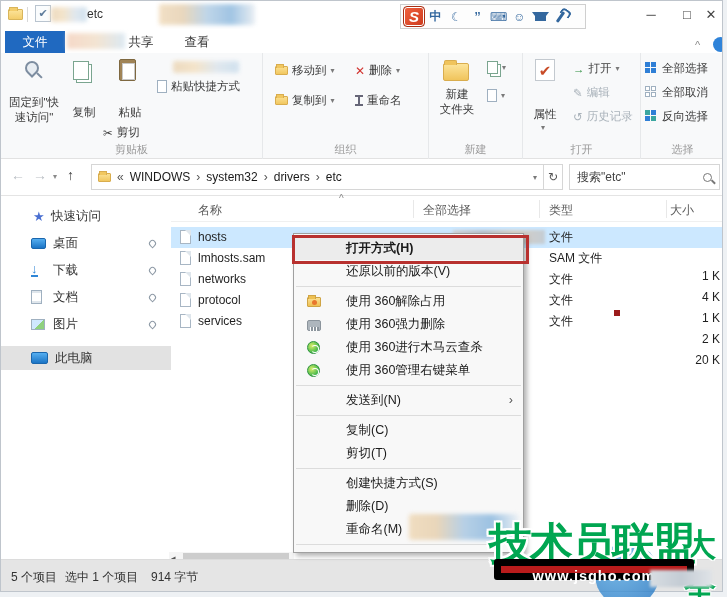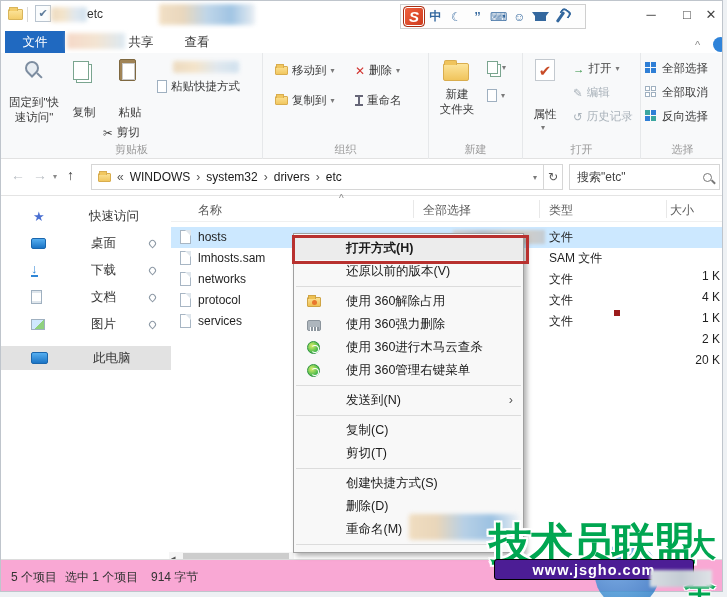--- a/index.html
+++ b/index.html
@@ -83,21 +83,21 @@
   .addr-caret { margin-left:auto; font-size:8px; color:#7a7a7a; }
   .refreshbtn { left:543px; top:5px; width:19px; height:26px; border:1px solid #d6d6d6; border-left:none; background:#fff; text-align:center; line-height:25px; color:#555; font-size:12px; }
   .searchbox { left:568px; top:5px; width:151px; height:26px; border:1px solid #d6d6d6; background:#fff; display:flex; align-items:center; padding:0 7px; color:#444; }
   .mag { margin-left:auto; position:relative; width:9px; height:9px; border:1.5px solid #777; border-radius:50%; }
   .mag:after { content:""; position:absolute; left:7px; top:7px; width:5px; height:1.5px; background:#777; transform:rotate(45deg); }
 
   
   .sidebar { position:absolute; left:0; top:195px; width:170px; bottom:32px; background:#fff; font-size:12.5px; color:#333; }
   .sb-row { position:absolute; left:0; width:170px; height:24px; display:flex; align-items:center; }
   .sb-ic { position:absolute; left:30px; }
-  .sb-label { position:absolute; left:52px;margin-left:38px; }
+  .sb-label { position:absolute; left:52px; }
   .sb-pin { position:absolute; left:148px; width:7px; height:7px; border:1.5px solid #8e9aa6; border-radius:50% 50% 50% 0; transform:rotate(-45deg); }
   .star { color:#4a6fd1; font-size:13px; }
   .mon { width:15px; height:11px; background:linear-gradient(#55aef0,#1b74c5); border:1px solid #1a66ad; border-radius:2px; }
   .dl { color:#2f86d6; font-weight:bold; font-size:13px; border-bottom:2px solid #2f86d6; line-height:12px; }
   .doc { width:11px; height:14px; background:#fff; border:1px solid #9fb0c0; box-shadow:inset 0 -2px 0 #dfe6ec, inset 0 2px 0 #dfe6ec; }
   .pic { width:14px; height:11px; border:1px solid #9fb0c0; background:linear-gradient(135deg,#cfe8ff 55%,#8fd17e 55%); }
   .net { width:15px; height:10px; background:linear-gradient(#6db5ee,#2a7fd4); border:1px solid #1f6ab5; border-radius:2px; }
   .selrow { background:#e2e2e2; }
 
   
@@ -112,21 +112,21 @@
   .fname { position:absolute; left:27px; }
   .ftype { position:absolute; left:378px; }
   .fsize { position:absolute; right:2px; text-align:left; white-space:nowrap;margin-top:39px; }
   .dateblur { position:absolute; left:282px; top:3px; width:92px; height:14px; background:linear-gradient(90deg,#cfd3d8,#b9c2cc,#d6cfc4,#c4ccd4); filter:blur(1.5px); }
   .hscroll { position:absolute; left:-2px; top:356px; width:125px; height:13px; background:#f5f5f5; }
   .hscroll .arr { position:absolute; left:2px; top:1px; color:#555; font-size:9px; }
   .hthumb { position:absolute; left:14px; top:1px; width:106px; height:11px; background:#cdcdcd; }
   .reddot { position:absolute; left:443px; top:114px; width:6px; height:6px; background:#9b1b1b; }
 
   
-  .statusbar { position:absolute; left:0; right:0; bottom:0; height:32px; background:#f9a8d4; border-top:1px solid #dcdcdc; font-size:12px; color:#333; }
+  .statusbar { position:absolute; left:0; right:0; bottom:0; height:32px; background:#e5e5e5; border-top:1px solid #dcdcdc; font-size:12px; color:#333; }
   .statusbar span { position:absolute; top:9px; }
 
   
   .cmenu { position:absolute; left:293px; top:233px; width:231px; background:#f8f8f8; border:1px solid #a0a0a0; box-shadow:3px 3px 5px rgba(0,0,0,.3); padding:3px 0 4px; z-index:20; font-size:12.5px; color:#1a1a1a; }
   .mi { position:relative; height:23px; line-height:23px; padding-left:52px; white-space:nowrap; }
   .mi.bold { font-weight:bold; background:#ececec; }
   .msep { height:1px; background:#dcdcdc; margin:3px 2px; }
   .mico { position:absolute; left:13px; top:5px; }
   .subarrow { position:absolute; right:10px; color:#555; }
   .ann { position:absolute; left:-2px; right:-6px; top:1px; height:29px; border:3px solid #b8312f; z-index:2; }
@@ -138,21 +138,21 @@
   .m-360 { width:13px; height:13px; border-radius:50%; background:radial-gradient(circle at 35% 35%,#d8ee6a,#3db54a 70%); border:1px solid #2f9340; top:5px; }
   .m-360:after { content:""; position:absolute; left:3px; top:3px; width:6px; height:6px; border:1.5px solid #fff; border-left-color:transparent; border-radius:50%; }
   .mi-smudge { position:absolute; left:115px; top:-4px; width:110px; height:26px; background:linear-gradient(90deg,#f0ddc0,#e9d6ba,#b7d0e6,#9cc2e2,#edf1f5); filter:blur(2px); z-index:3; border-radius:3px; }
 
   
   .wm-circle { position:absolute; left:595px; top:543px; width:64px; height:64px; border-radius:50%; background:radial-gradient(circle at 35% 30%,#5fb0e8,#1c6fbf); opacity:.8; z-index:28; }
   .wm-title { position:absolute; left:489px; top:515px; font-size:43px; font-weight:bold; letter-spacing:-2px; color:#00a651; z-index:31; white-space:nowrap;
     text-shadow:2px 2px 0 #fff,-2px -2px 0 #fff,2px -2px 0 #fff,-2px 2px 0 #fff,0 2px 0 #fff,0 -2px 0 #fff,2px 0 0 #fff,-2px 0 0 #fff; }
   .wm-extra { position:absolute; left:684px; top:524px; font-size:32px; font-weight:bold; color:#00a651; z-index:30;
     text-shadow:1px 1px 0 #fff,-1px -1px 0 #fff,1px -1px 0 #fff,-1px 1px 0 #fff; }
-  .wm-bar { position:absolute; left:494px; top:559px; width:200px; height:21px; background:#4c1d95; border:1px solid #000000; border-radius:3px; color:#fff; font-weight:bold; font-size:14.5px; letter-spacing:1px; text-align:center; line-height:20px; z-index:32; }
+  .wm-bar { position:absolute; left:494px; top:559px; width:200px; height:21px; background:#b91c1c; border:7px solid #000000; border-radius:3px; color:#fff; font-weight:bold; font-size:14.5px; letter-spacing:1px; text-align:center; line-height:20px; z-index:32; }
   .wm-stamp { position:absolute; left:650px; top:570px; width:62px; height:17px; background:linear-gradient(90deg,#d8dde2,#c4ccd4,#dfe3e7); filter:blur(1.5px); z-index:33; }
 </style>
 </head>
 <body>
 
 <div class="window">
 
   <div class="titlebar">
     <div class="ab qat-folder"></div>
     <div class="ab qat-sep"></div>

